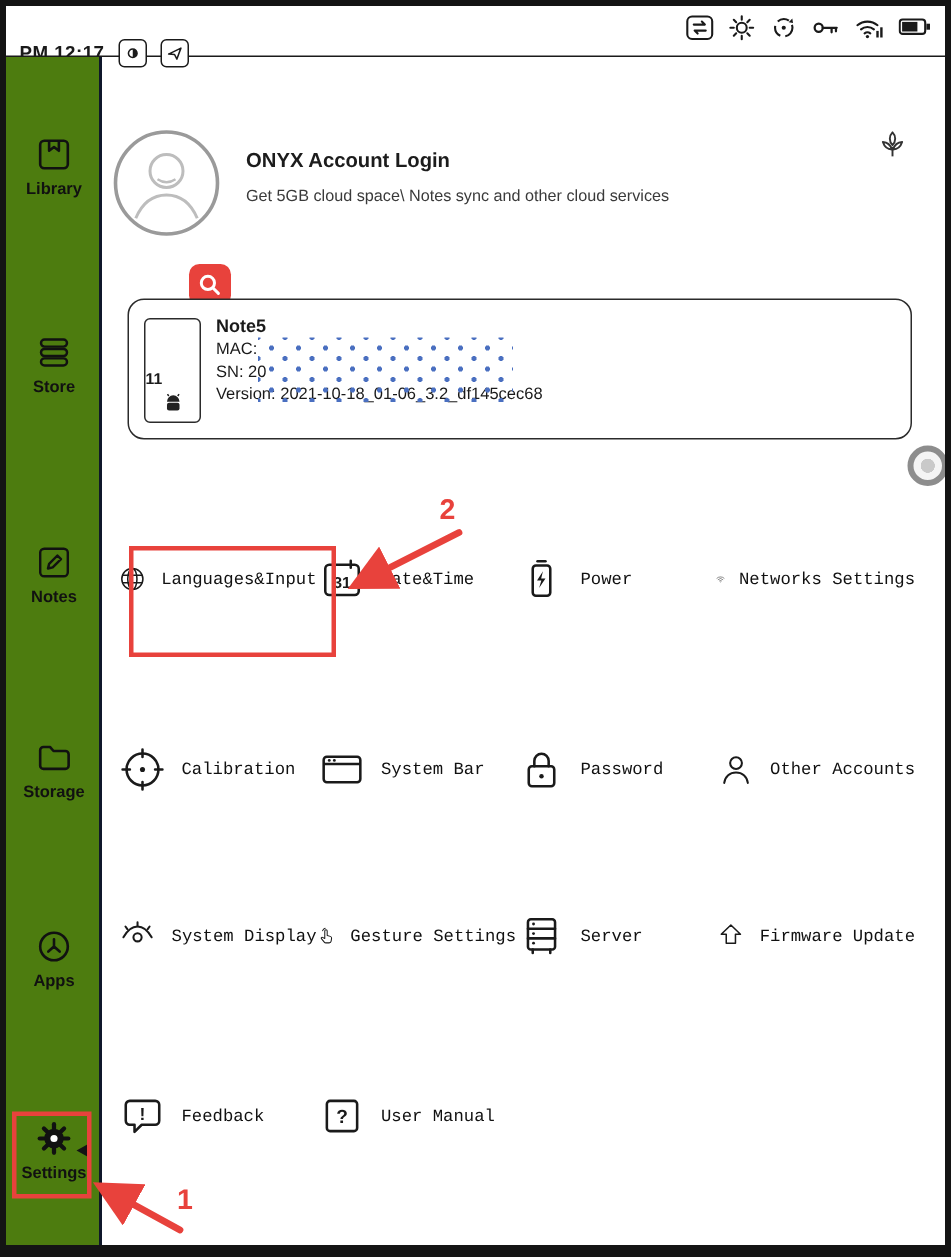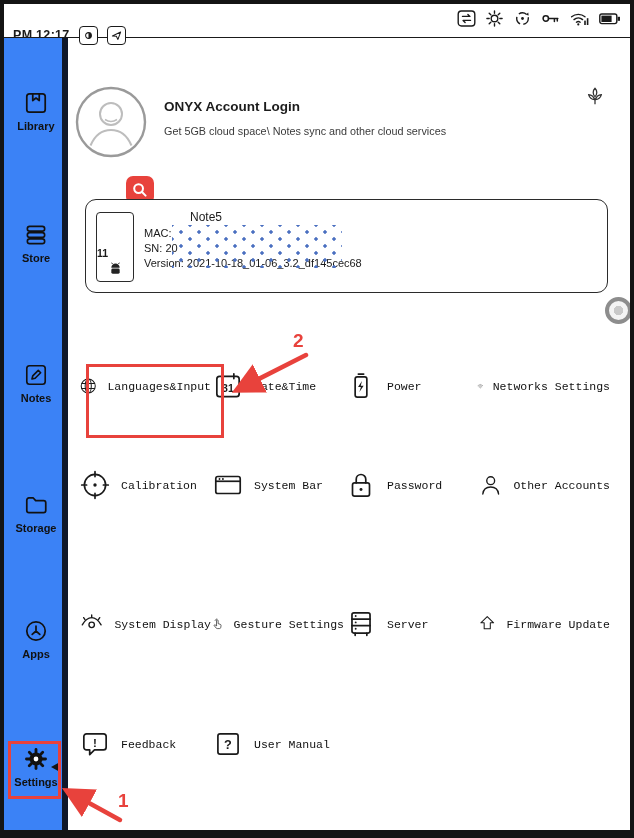--- a/index.html
+++ b/index.html
@@ -13,42 +13,42 @@
                border-bottom:1px solid #1a1a1a; display:flex; align-items:center;
                padding:0 9px; }
   .sb-left { display:flex; align-items:center; gap:9px;margin-top:29px; }
   .sb-time { font-size:12.5px; font-weight:600; letter-spacing:.3px; }
   .sb-box { width:19px; height:19px; border:1.6px solid #1a1a1a; border-radius:4px;
             display:grid; place-items:center; background:#fff; }
   .sb-right { margin-left:auto; display:flex; align-items:center; gap:9px; }
 
   
   .sidebar { position:absolute; left:0; top:34px; bottom:0; width:64px;
-             border-right:6px solid #0f172a; background:#3b82f6; }
+             border-right:2px solid #0f172a; background:#4d7c0f; }
   .side-item { position:absolute; left:0; width:64px; display:flex;
                flex-direction:column; align-items:center; gap:4px; cursor:pointer; }
   .side-item .lbl { font-size:11px; font-weight:700; color:#111; }
 
   
   .avatar { position:absolute; left:71px; top:82px; width:72px; height:72px; }
   .acct-title { position:absolute; left:160px; top:95px; font-size:13.5px;
                 font-weight:600; color:#1c1c1c; }
   .acct-sub { position:absolute; left:160px; top:121px; font-size:10.8px; color:#3a3a3a; }
   .plant { position:absolute; left:580px; top:80px; width:22px; height:24px; }
 
   
   .card { position:absolute; left:81px; top:195px; width:523px; height:94px;
           border:1.6px solid #2b2b2b; border-radius:11px; background:#fff; }
   .thumb { position:absolute; left:10px; top:12px; width:38px; height:70px;
            border:1.5px solid #2b2b2b; border-radius:4px; display:flex;
            flex-direction:row; align-items:center; }
   .thumb .badge { font-size:10.5px; font-weight:600; margin-top:12px; }
   .thumb svg { margin-top:auto; margin-bottom:6px; }
   .dev-text { position:absolute; left:58px; top:9px; font-size:11px; line-height:15px; }
-  .dev-name { font-size:12px; font-weight:400; line-height:17px;margin-left:46px; }
+  .dev-name { font-size:12px; font-weight:700; line-height:17px; }
   .dots { position:absolute; left:86px; top:25px; width:170px; height:43px;
           background-image:
             radial-gradient(circle,#4a6fc0 1.5px, transparent 1.8px),
             radial-gradient(circle,#4a6fc0 1.5px, transparent 1.8px);
           background-size:18px 14px,18px 14px;
           background-position:0 0,9px 7px; pointer-events:none; }
 
   
   .navball { position:absolute; left:601px; top:293px; width:27px; height:27px;
              border-radius:50%; border:4px solid #8d8d8d;
@@ -266,21 +266,21 @@
     </div>
     <div class="cell">
       <svg width="34" height="34" viewBox="0 0 32 32" fill="none" stroke="#1a1a1a" stroke-width="1.6" stroke-linecap="round">
         <path d="M4.5 13.5a16.5 16.5 0 0 1 23 0M8.5 17.8a10.5 10.5 0 0 1 15 0M12.6 21.8a5.2 5.2 0 0 1 6.8 0"></path>
         <circle cx="16" cy="25.2" r="1.4" fill="#1a1a1a" stroke="none"></circle>
       </svg>
       <span class="glabel">Networks Settings</span>
     </div>
   </div>
 
-  <div class="grid-row" style="top:464px">
+  <div class="grid-row" style="top:492px">
     <div class="cell">
       <svg width="34" height="34" viewBox="0 0 32 32" fill="none" stroke="#1a1a1a" stroke-width="1.6" stroke-linecap="round">
         <circle cx="16" cy="16" r="10"></circle>
         <circle cx="16" cy="16" r="1.6" fill="#1a1a1a" stroke="none"></circle>
         <path d="M16 3.5v4.6M16 23.9v4.6M3.5 16h4.6M23.9 16h4.6"></path>
       </svg>
       <span class="glabel">Calibration</span>
     </div>
     <div class="cell">
       <svg width="34" height="34" viewBox="0 0 32 32" fill="none" stroke="#1a1a1a" stroke-width="1.6">

